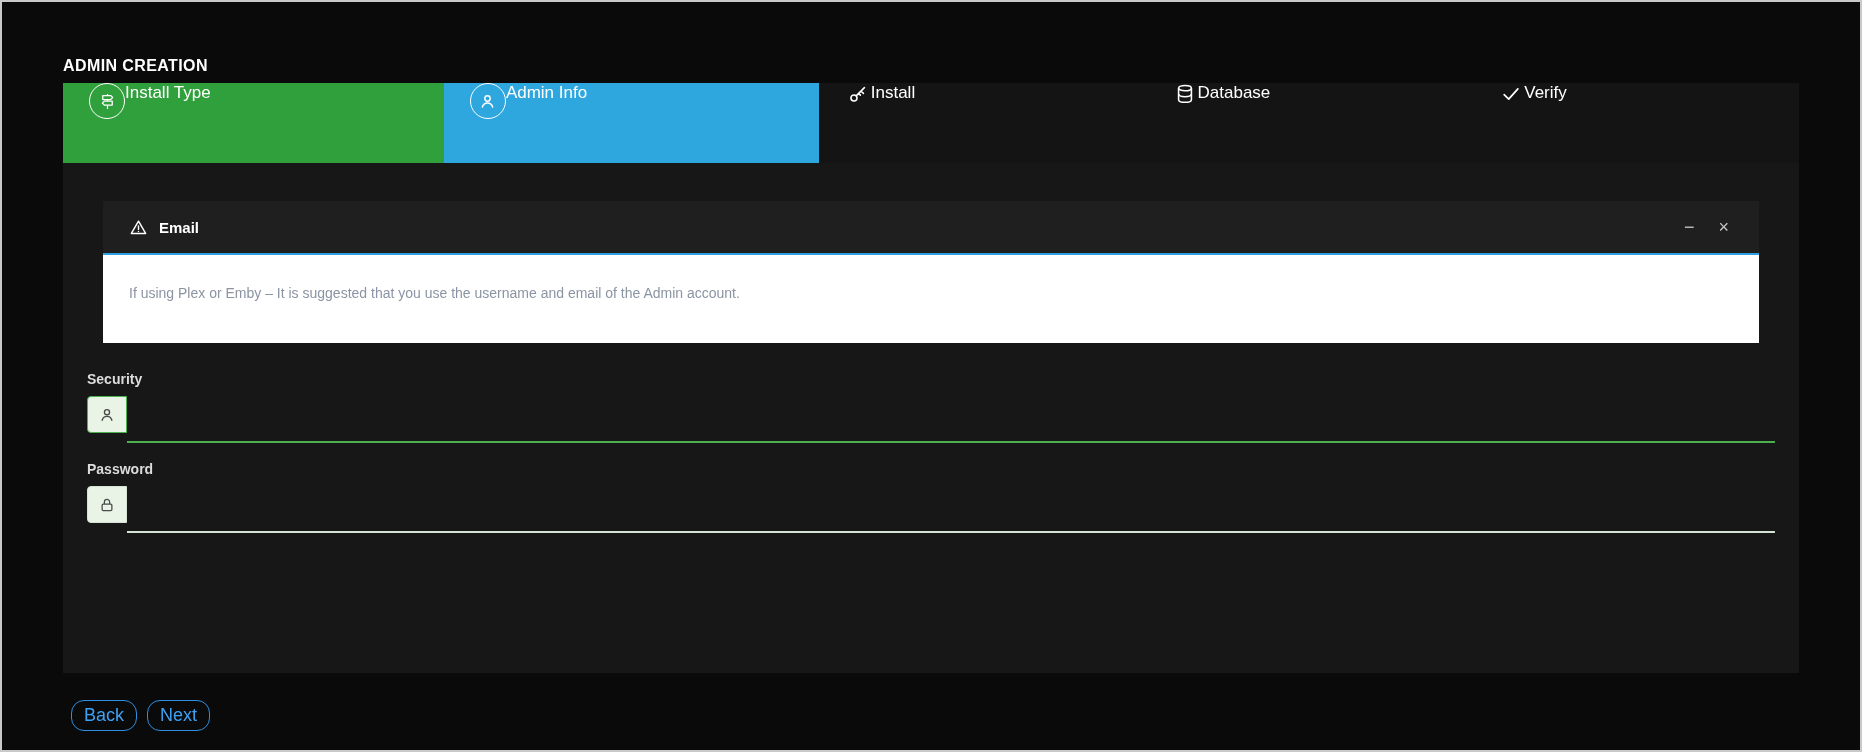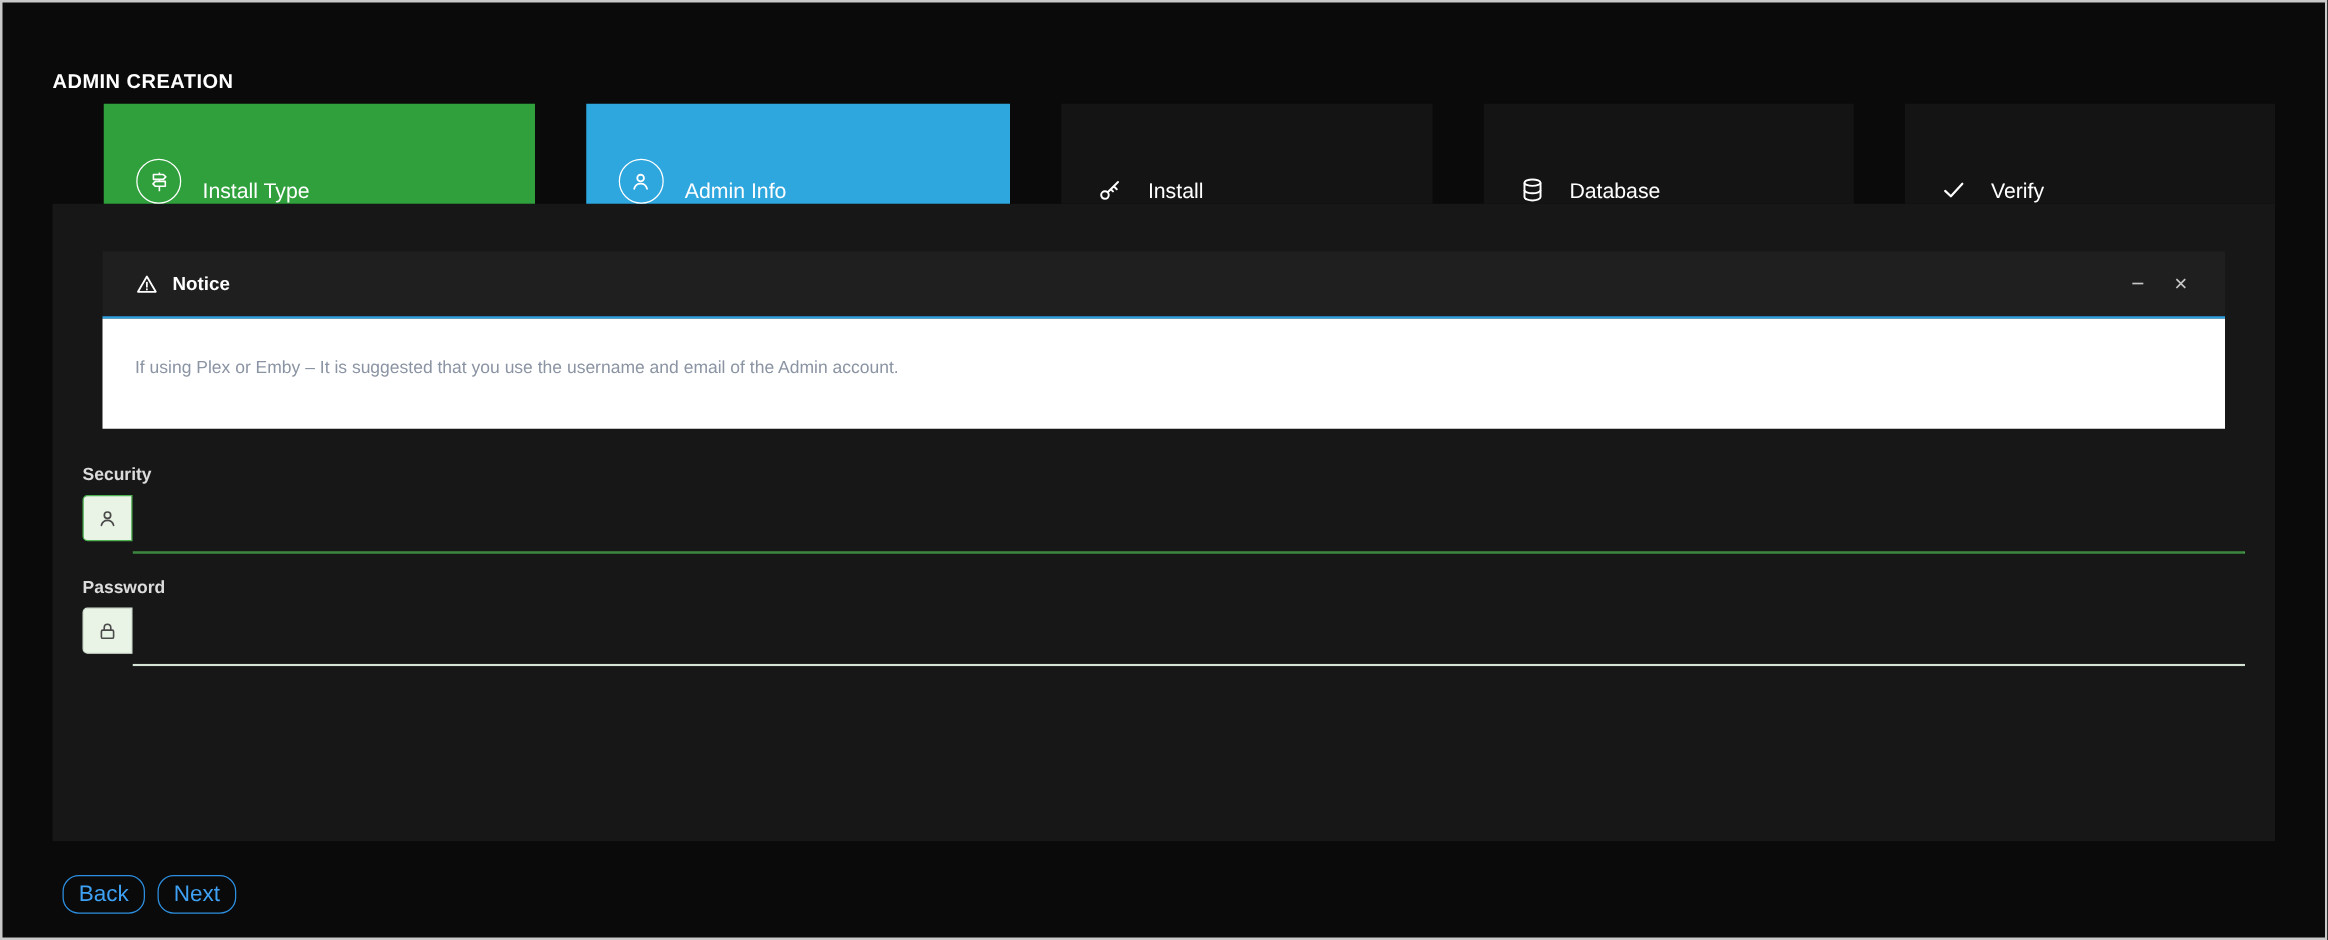--- a/index.html
+++ b/index.html
@@ -5,37 +5,36 @@
   * { margin:0; padding:0; box-sizing:border-box; }
   html, body { background:#000; }
   .screen {
     width:1862px; height:752px;
     background:#0a0a0a;
     border:2px solid #c9c9c9;
     font-family:"Liberation Sans", sans-serif;
     color:#fff;
     overflow:hidden;
   }
-  .content { padding:0 40px; }
+  .content { padding:0 61px; }
 
   .page-title {
     margin-top:55px;
     font-size:16px;
     font-weight:bold;
     letter-spacing:.4px;
     color:#fff;
   }
 
   
   .tabs { display:flex; margin-top:8px; height:80px; }
   .tab {
-    display:flex; align-items:flex-end; gap:17px;
+    display:flex; align-items:flex-start; 
     padding-left:26px; cursor:pointer;
     background:#141414;
-    margin-left:41px;
   }
   .tab.complete { background:#30a03c; flex:1.18; }
   .tab.active   { background:#2ea6de; flex:1.16; }
   .tab.inactive { flex:1; }
   .tab-label { font-size:17px; color:#fff; }
   .tab-circle {
     width:36px; height:36px; flex:0 0 36px;
     border:1.5px solid #fff; border-radius:50%;
     display:flex; align-items:center; justify-content:center;
   }
@@ -186,21 +185,21 @@
       <div class="notice">
         <div class="notice-header">
           <span class="notice-title-wrap">
             <span class="warning-icon">
               <svg viewBox="0 0 24 24" fill="none" stroke="#fff" stroke-width="1.8" stroke-linejoin="round" stroke-linecap="round">
                 <path d="M12 4 21 19.5H3z"></path>
                 <path d="M12 10.2v4.2"></path>
                 <path d="M12 16.9v.3"></path>
               </svg>
             </span>
-            <span class="notice-title">Notice</span>
+            <span class="notice-title">Email</span>
           </span>
           <span class="notice-tools">
             <button class="tool">−</button>
             <button class="tool">×</button>
           </span>
         </div>
         <div class="notice-body">
           <p class="notice-text">If using Plex or Emby – It is suggested that you use the username and email of the Admin account.</p>
         </div>
       </div>

